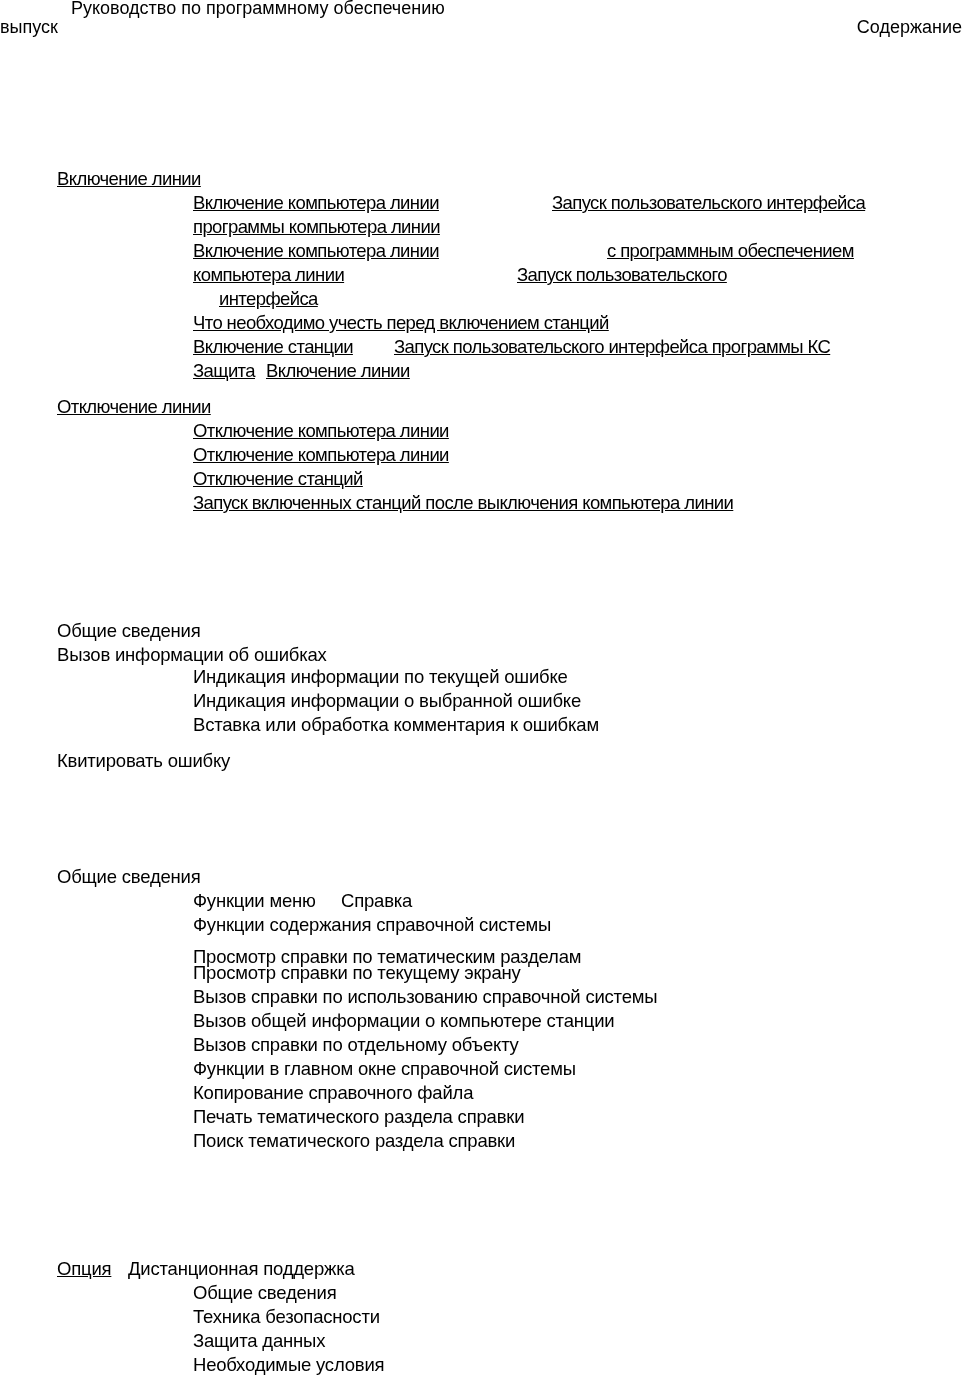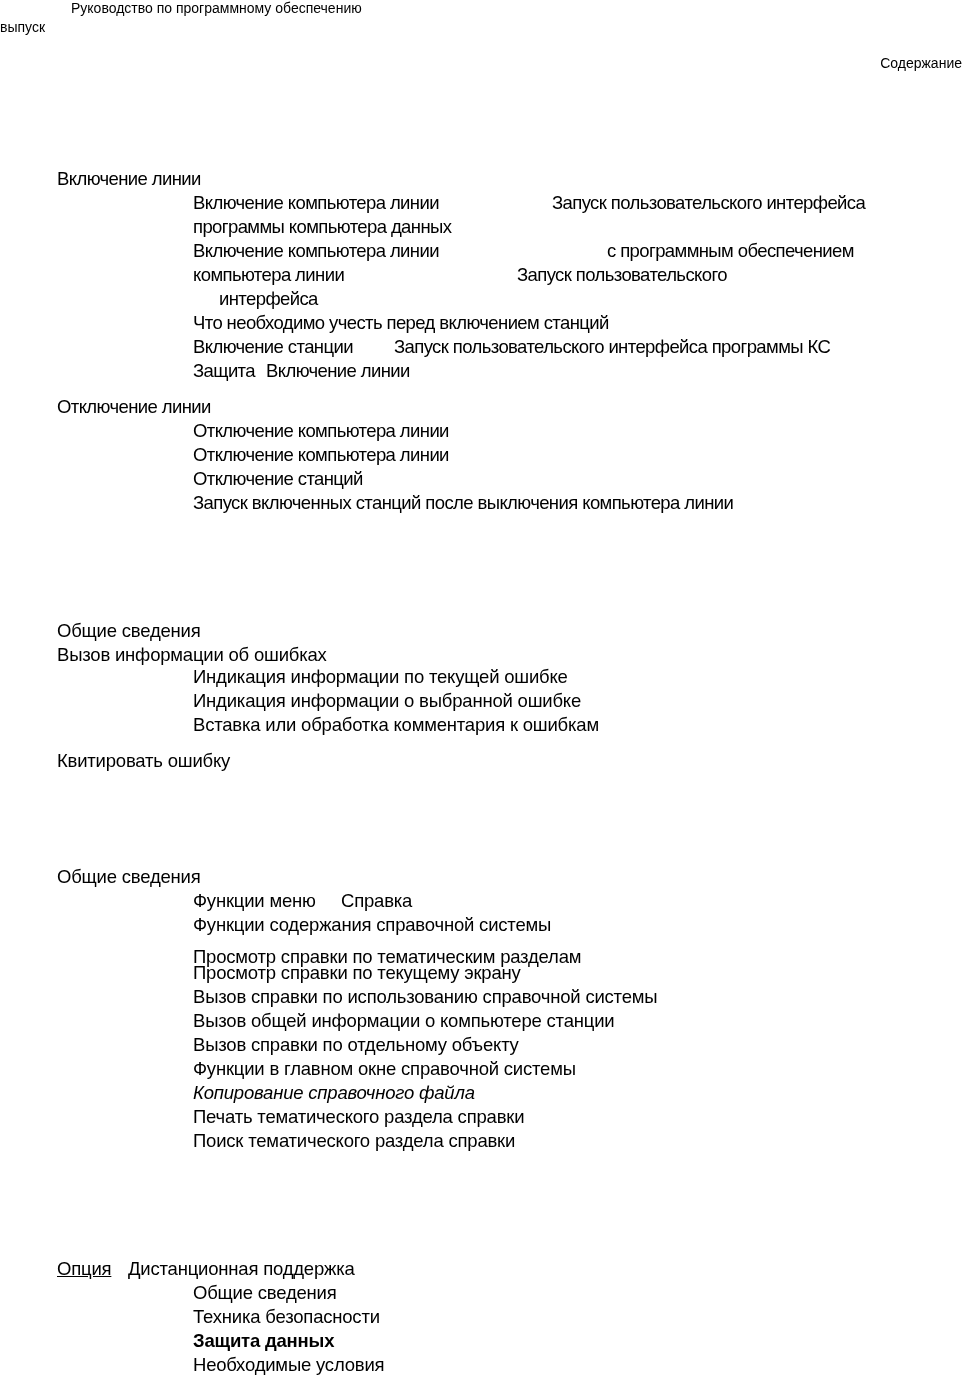--- a/index.html
+++ b/index.html
@@ -1,35 +1,35 @@
 <!DOCTYPE html>
 <html><head>
 <meta charset="utf-8">
 <style>
   html, body { margin: 0; padding: 0; background: #ffffff; }
   body { width: 962px; height: 1376px; position: relative; overflow: hidden;
          font-family: "Liberation Sans", sans-serif; color: #000; }
-  .hdr { position: absolute; font-size: 14px; line-height: 16px; white-space: nowrap; }
+  .hdr { position: absolute; font-size: 18px; line-height: 16px; white-space: nowrap; }
   .ln { position: absolute; font-size: 18.5px; line-height: 22px; white-space: nowrap; letter-spacing: -0.2px; }
-  .cond { font-stretch: condensed; letter-spacing: -0.6px; }
+  .cond { font-stretch: condensed; letter-spacing: -0.6px; text-decoration: underline; }
   .l1 { left: 57px; }
   .l2 { left: 193px; }
 </style>
 </head>
 <body>
 
 <div class="hdr" style="left:71px; top:0px;">Руководство по программному обеспечению</div>
 <div class="hdr" style="left:0px; top:19px;">выпуск</div>
-<div class="hdr" style="right:0px; top:19px;margin-top:36px;">Содержание</div>
+<div class="hdr" style="right:0px; top:19px;">Содержание</div>
 
 <div>
   <div class="ln l1 cond" style="top:168px;">Включение линии</div>
   <div class="ln l2 cond" style="top:192px;">Включение компьютера линии</div>
   <div class="ln cond" style="left:552px; top:192px;">Запуск пользовательского интерфейса</div>
-  <div class="ln l2 cond" style="top:216px;">программы компьютера данных</div>
+  <div class="ln l2 cond" style="top:216px;">программы компьютера линии</div>
   <div class="ln l2 cond" style="top:240px;">Включение компьютера линии</div>
   <div class="ln cond" style="left:607px; top:240px;">с программным обеспечением</div>
   <div class="ln l2 cond" style="top:264px;">компьютера линии</div>
   <div class="ln cond" style="left:517px; top:264px;">Запуск пользовательского</div>
   <div class="ln l2 cond" style="top:288px;margin-left:26px;">интерфейса</div>
   <div class="ln l2 cond" style="top:312px;">Что необходимо учесть перед включением станций</div>
   <div class="ln l2 cond" style="top:336px;">Включение станции</div>
   <div class="ln cond" style="left:394px; top:336px;">Запуск пользовательского интерфейса программы КС</div>
   <div class="ln l2 cond" style="top:360px;">Защита</div>
   <div class="ln cond" style="left:266px; top:360px;">Включение линии</div>
@@ -56,25 +56,25 @@
   <div class="ln l1" style="top:866px;">Общие сведения</div>
   <div class="ln l2" style="top:890px;">Функции меню</div>
   <div class="ln" style="left:341px; top:890px;">Справка</div>
   <div class="ln l2" style="top:914px;">Функции содержания справочной системы</div>
   <div class="ln l2" style="top:938px;margin-top:8px;">Просмотр справки по тематическим разделам</div>
   <div class="ln l2" style="top:962px;">Просмотр справки по текущему экрану</div>
   <div class="ln l2" style="top:986px;">Вызов справки по использованию справочной системы</div>
   <div class="ln l2" style="top:1010px;">Вызов общей информации о компьютере станции</div>
   <div class="ln l2" style="top:1034px;">Вызов справки по отдельному объекту</div>
   <div class="ln l2" style="top:1058px;">Функции в главном окне справочной системы</div>
-  <div class="ln l2" style="top:1082px;font-style:italic;">Копирование справочного файла</div>
+  <div class="ln l2" style="top:1082px;">Копирование справочного файла</div>
   <div class="ln l2" style="top:1106px;">Печать тематического раздела справки</div>
   <div class="ln l2" style="top:1130px;">Поиск тематического раздела справки</div>
 </div>
 
 <div>
   <div class="ln l1" style="top:1258px;text-decoration:underline;">Опция</div>
   <div class="ln" style="left:128px; top:1258px;">Дистанционная поддержка</div>
   <div class="ln l2" style="top:1282px;">Общие сведения</div>
   <div class="ln l2" style="top:1306px;">Техника безопасности</div>
-  <div class="ln l2" style="top:1330px;font-weight:bold;">Защита данных</div>
+  <div class="ln l2" style="top:1330px;">Защита данных</div>
   <div class="ln l2" style="top:1354px;">Необходимые условия</div>
 </div>
 
 </body></html>

